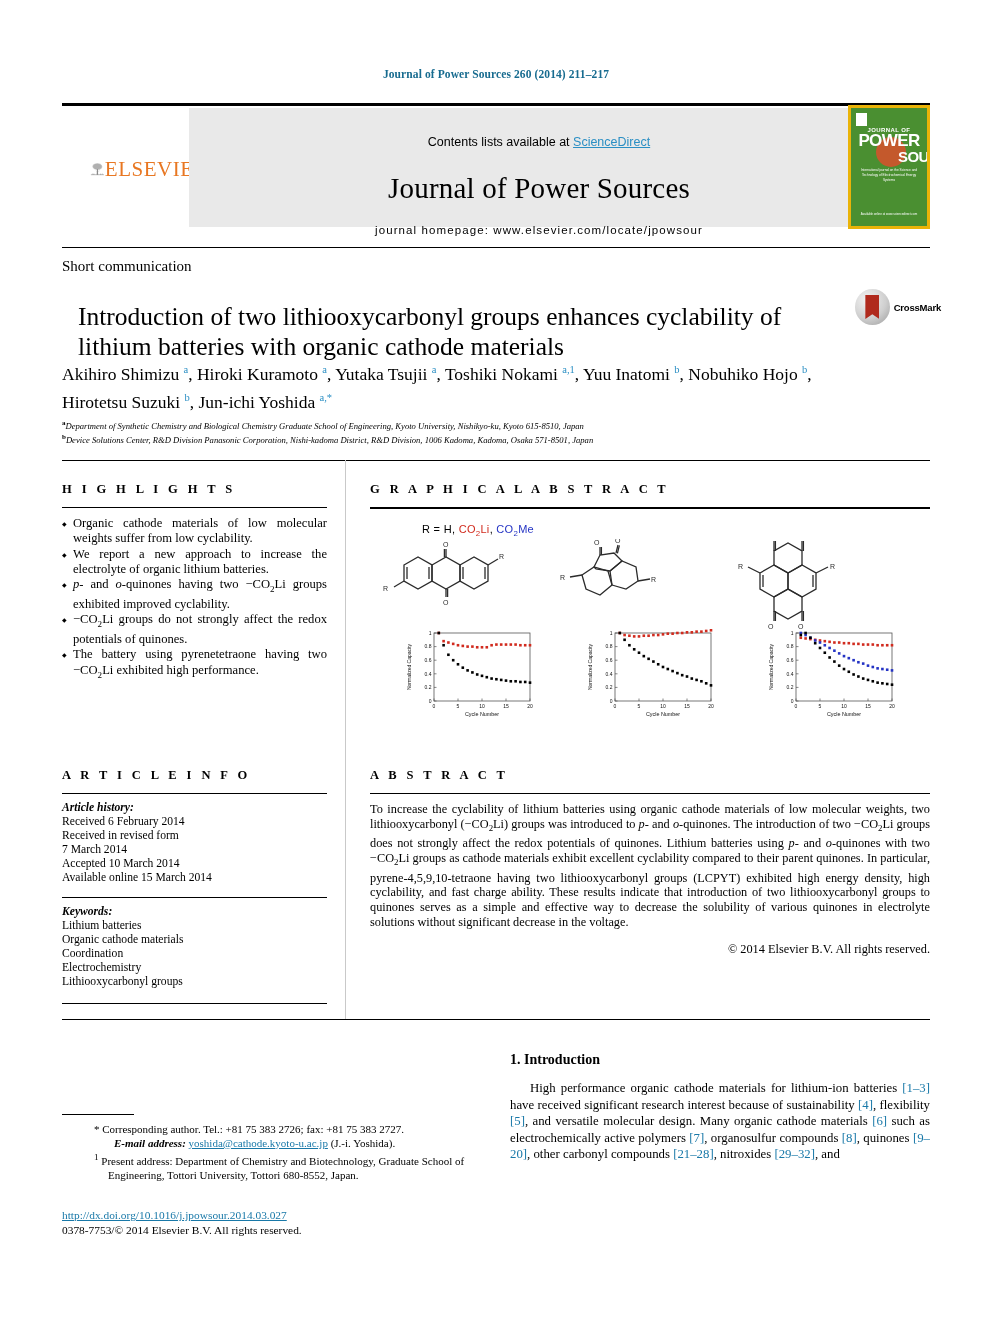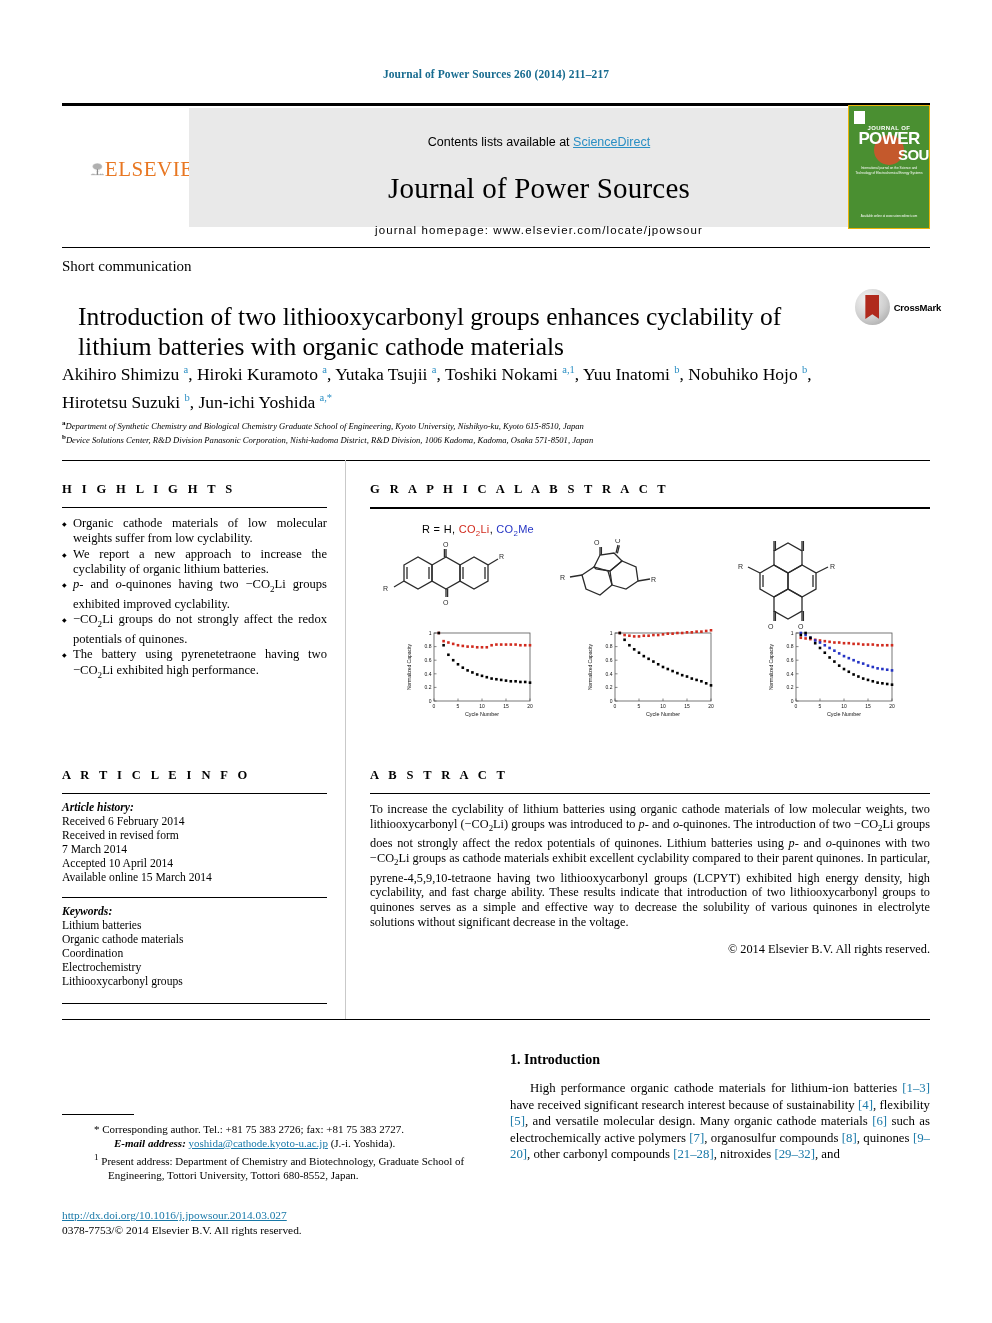--- a/index.html
+++ b/index.html
@@ -96,21 +96,21 @@
     margin-top: 19px;
     letter-spacing: 1.1px;
   }
   .cover-thumb {
     position: absolute;
     left: 786px;
     top: 2px;
     width: 82px;
     height: 124px;
     background: #4a8f31;
-    border: 1px solid #eab308;
+    border: 3px solid #eab308;
     box-sizing: border-box;
     overflow: hidden;
   }
   .cover-inner { position: relative; width: 100%; height: 100%; }
   .cover-sqr {
     position:absolute; left:5px; top:5px; width:11px; height:13px;
     background:#fff;
   }
   .cover-jof {
     position:absolute; top:19px; left:0; width:100%;
@@ -374,36 +374,36 @@
 
   <div class="col-rule-top"></div>
   <div class="vert-rule"></div>
   <div class="col-rule-bottom"></div>
 
   <div class="hl-col">
     <div class="sec-head">H I G H L I G H T S</div>
     <div class="thin-rule hl-rule"></div>
     <ul class="hl-list">
       <li>Organic cathode materials of low molecular weights suffer from low cyclability.</li>
-      <li>We report a new approach to increase the cyclability of organic lithium batteries.</li>
+      <li>We report a new approach to increase the electrolyte of organic lithium batteries.</li>
       <li><i>p</i>- and <i>o</i>-quinones having two −CO<sub>2</sub>Li groups exhibited improved cyclability.</li>
       <li>−CO<sub>2</sub>Li groups do not strongly affect the redox potentials of quinones.</li>
       <li>The battery using pyrenetetraone having two −CO<sub>2</sub>Li exhibited high performance.</li>
     </ul>
   </div>
 
   <div class="ai-col">
     <div class="sec-head">A R T I C L E   I N F O</div>
     <div class="thin-rule ai-rule1"></div>
     <div class="ai-block">
       <div><em>Article history:</em></div>
       <div>Received 6 February 2014</div>
       <div>Received in revised form</div>
       <div>7 March 2014</div>
-      <div>Accepted 10 April 2014</div>
+      <div>Accepted 10 March 2014</div>
       <div>Available online 15 March 2014</div>
     </div>
     <div class="thin-rule ai-rule2"></div>
     <div class="ai-block">
       <div><em>Keywords:</em></div>
       <div>Lithium batteries</div>
       <div>Organic cathode materials</div>
       <div>Coordination</div>
       <div>Electrochemistry</div>
       <div>Lithiooxycarbonyl groups</div>

